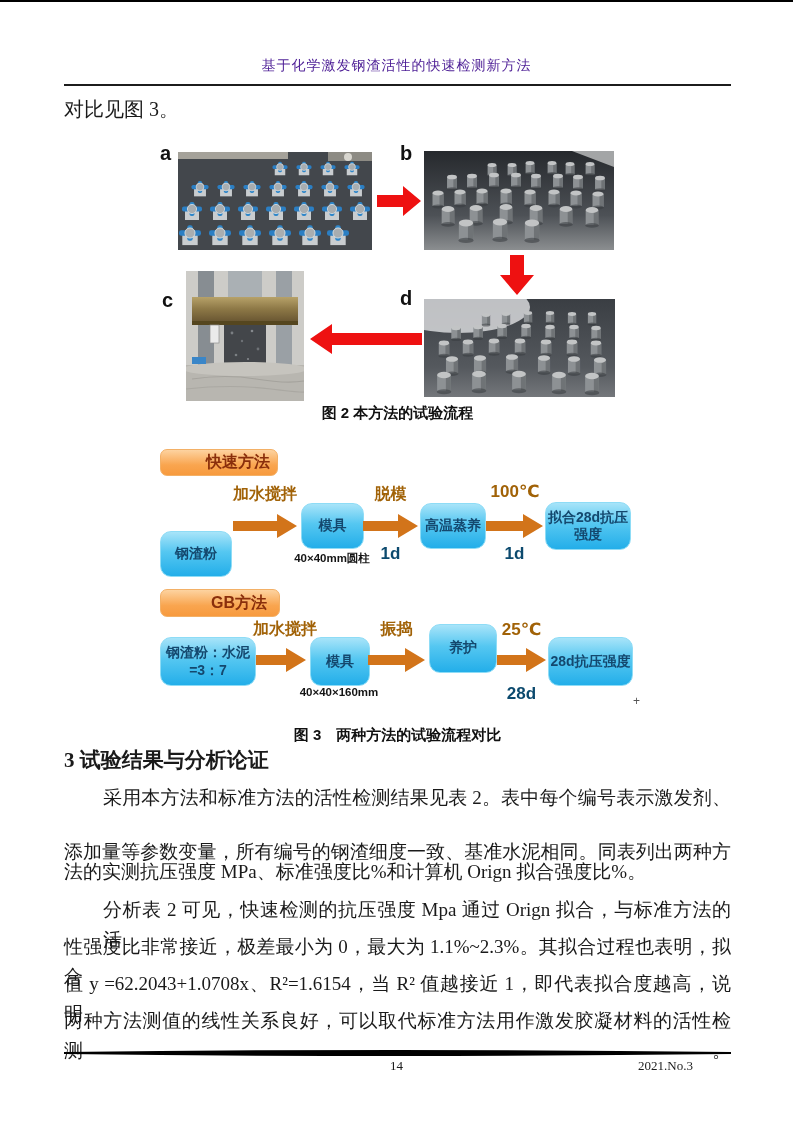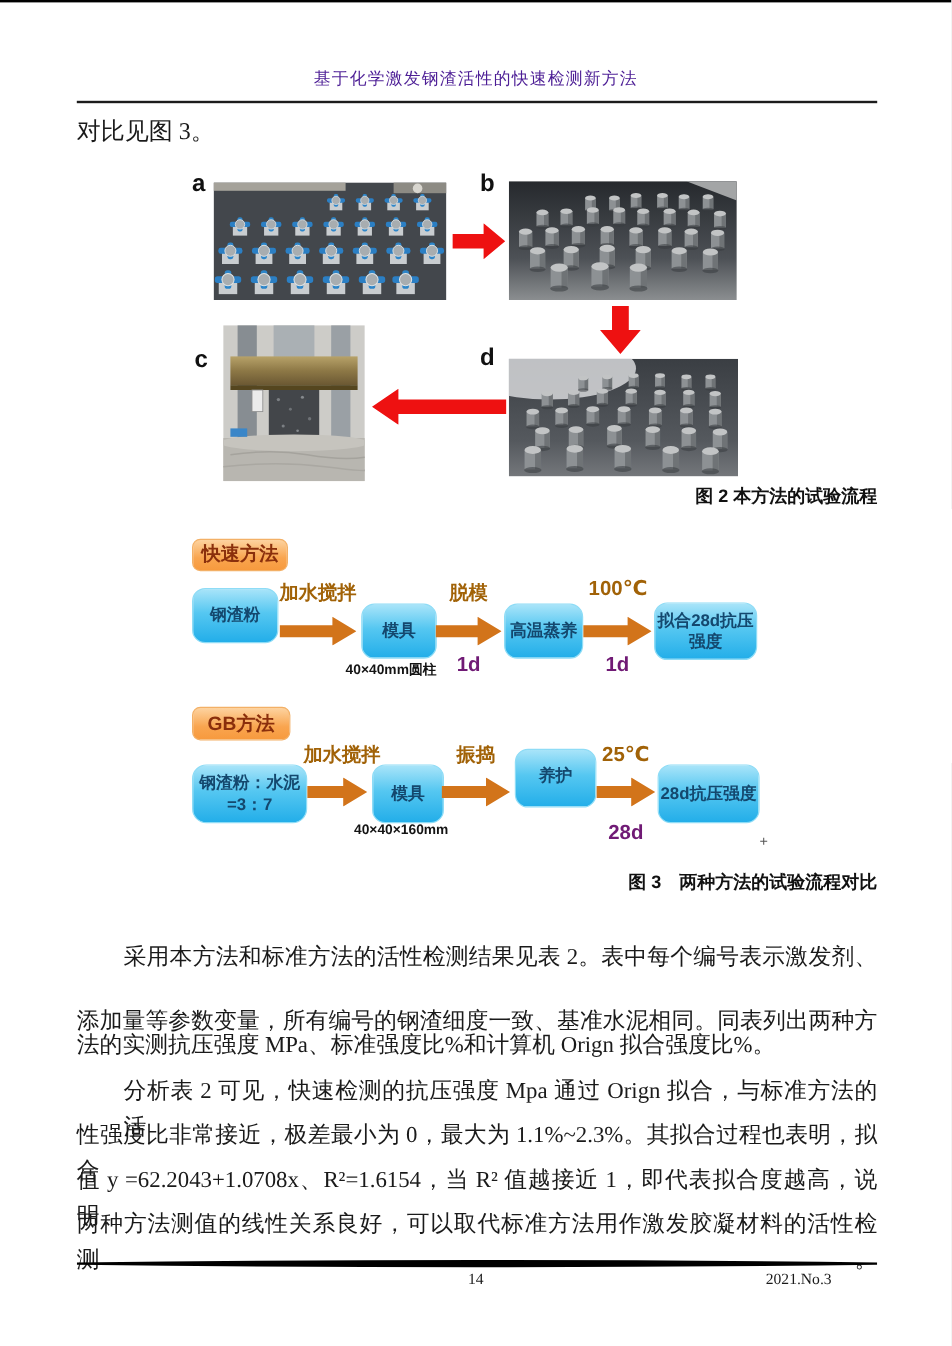--- a/index.html
+++ b/index.html
@@ -10,33 +10,33 @@
 
   
   .top-rule{left:0;top:0;width:793px;height:2px;background:#000;}
   .header-title{left:0;top:57px;width:793px;text-align:center;font-size:14px;letter-spacing:1px;color:#4c1d95;}
   .header-rule{left:64px;top:84px;width:667px;height:2px;background:#1c1c1c;}
   .intro{left:64px;top:96px;font-size:20px;}
 
   
   .fig-label{font-size:20px;font-weight:bold;color:#111;}
   .photo{display:block;}
-  .caption{left:64px;width:667px;text-align:right;font-weight:bold;font-size:15px;color:#111;}
+  .caption{left:64px;width:667px;text-align:center;font-weight:bold;font-size:15px;color:#111;}
 
   
   .flow-tag{border-radius:7px;background:linear-gradient(180deg,#fdd3a0 0%,#f9a54f 60%,#f79a3e 100%);
             border:1px solid #f3b066;color:#8a2f0c;font-weight:bold;font-size:16px;
-            display:flex;align-items:center;justify-content:center;}
+            display:flex;align-items:center;justify-content:center;padding-left:38px;}
   .flow-box{border-radius:11px;background:linear-gradient(180deg,#a8e4f9 0%,#55c7f1 45%,#23aee9 100%);
             border:1px solid #8edcf6;color:#14486e;font-weight:bold;font-size:14px;line-height:1.25;
             display:flex;align-items:center;justify-content:center;text-align:center;white-space:pre-line;}
   .flow-lbl{font-weight:bold;color:#a16207;text-align:center;font-size:16px;}
   .flow-lbl-temp{font-size:17px;}
-  .flow-sub{font-weight:bold;color:#141414;font-size:11.5px;}
-  .flow-d{font-weight:bold;color:#701a75;text-align:center;font-size:17px;}
+  .flow-sub{font-weight:bold;color:#141414;text-align:center;font-size:11.5px;}
+  .flow-d{font-weight:bold;color:#0c4a6e;text-align:center;font-size:17px;}
   .plus-mark{font-size:12px;color:#555;}
 
   
   .bline{left:64px;width:667px;font-size:19px;line-height:30px;text-align:justify;text-align-last:justify;white-space:nowrap1;}
   .bline.noj{text-align-last:left;}
   .bline.ind{padding-left:39px;width:628px;}
   .sec-heading{left:64px;top:746px;font-size:21px;font-weight:bold;}
 
   
   .page-num{left:0;top:1058px;width:793px;text-align:center;font-size:13px;}
@@ -228,21 +228,21 @@
         <use href="#cyl" transform="translate(55,75) scale(1.25)"></use>
       <use href="#cyl" transform="translate(95,75) scale(1.25)"></use>
         <use href="#cyl" transform="translate(135,76) scale(1.25)"></use>
       <use href="#cyl" transform="translate(168,77) scale(1.25)"></use>
     </g>
   </svg>
 
   <div class="abs caption sans" style="top:404px;">图 2  本方法的试验流程</div>
 
   <div class="abs flow-tag sans" style="left:160px;top:449px;width:78px;height:25px;">快速方法</div>
-  <div class="abs flow-box sans" style="left:160px;top:490px;width:70px;height:44px;">钢渣粉</div>
+  <div class="abs flow-box sans" style="left:160px;top:531px;width:70px;height:44px;">钢渣粉</div>
   <div class="abs flow-lbl sans" style="left:230px;top:484px;width:70px;">加水搅拌</div>
   <svg class="abs" style="left:233px;top:514px;" width="64" height="24">
     <polygon points="0,7 44,7 44,0 64,12 44,24 44,17 0,17" fill="#d2741a"></polygon>
   </svg>
   <div class="abs flow-box sans" style="left:301px;top:503px;width:61px;height:44px;">模具</div>
   <div class="abs flow-sub sans" style="left:288px;top:551px;width:88px;">40×40mm圆柱</div>
   <div class="abs flow-lbl sans" style="left:363px;top:484px;width:55px;">脱模</div>
   <svg class="abs" style="left:363px;top:514px;" width="55" height="24">
     <polygon points="0,7 35,7 35,0 55,12 35,24 35,17 0,17" fill="#d2741a"></polygon>
   </svg>
@@ -250,21 +250,21 @@
   <div class="abs flow-box sans" style="left:420px;top:503px;width:64px;height:44px;">高温蒸养</div>
   <div class="abs flow-lbl flow-lbl-temp sans" style="left:486px;top:481px;width:58px;">100℃</div>
   <svg class="abs" style="left:486px;top:514px;" width="57" height="24">
     <polygon points="0,7 37,7 37,0 57,12 37,24 37,17 0,17" fill="#d2741a"></polygon>
   </svg>
   <div class="abs flow-d sans" style="left:486px;top:544px;width:57px;">1d</div>
   <div class="abs flow-box sans" style="left:545px;top:502px;width:84px;height:46px;">拟合28d抗压
 强度</div>
 
   <div class="abs flow-tag sans" style="left:160px;top:589px;width:80px;height:26px;">GB方法</div>
-  <div class="abs flow-box sans" style="left:160px;top:637px;width:94px;height:47px;border-radius:12px;">钢渣粉：水泥
+  <div class="abs flow-box sans" style="left:160px;top:637px;width:94px;height:47px;">钢渣粉：水泥
 =3：7</div>
   <div class="abs flow-lbl sans" style="left:250px;top:619px;width:70px;">加水搅拌</div>
   <svg class="abs" style="left:256px;top:648px;" width="50" height="24">
     <polygon points="0,7 30,7 30,0 50,12 30,24 30,17 0,17" fill="#d2741a"></polygon>
   </svg>
   <div class="abs flow-box sans" style="left:310px;top:637px;width:58px;height:47px;">模具</div>
   <div class="abs flow-sub sans" style="left:295px;top:686px;width:88px;">40×40×160mm</div>
   <div class="abs flow-lbl sans" style="left:368px;top:619px;width:57px;">振捣</div>
   <svg class="abs" style="left:368px;top:648px;" width="57" height="24">
     <polygon points="0,7 37,7 37,0 57,12 37,24 37,17 0,17" fill="#d2741a"></polygon>
@@ -273,20 +273,21 @@
   <div class="abs flow-lbl flow-lbl-temp sans" style="left:497px;top:619px;width:49px;">25℃</div>
   <svg class="abs" style="left:497px;top:648px;" width="49" height="24">
     <polygon points="0,7 29,7 29,0 49,12 29,24 29,17 0,17" fill="#d2741a"></polygon>
   </svg>
   <div class="abs flow-d sans" style="left:497px;top:684px;width:49px;">28d</div>
   <div class="abs flow-box sans" style="left:548px;top:637px;width:83px;height:47px;">28d抗压强度</div>
   <div class="abs plus-mark sans" style="left:633px;top:694px;">+</div>
 
   <div class="abs caption sans" style="top:726px;">图 3　两种方法的试验流程对比</div>
 
+  <div class="abs sec-heading">3 试验结果与分析论证</div>
 
   <div class="abs bline ind" style="top:783px;">采用本方法和标准方法的活性检测结果见表 2。表中每个编号表示激发剂、</div>
   <div class="abs bline" style="top:820px;margin-top:17px;">添加量等参数变量，所有编号的钢渣细度一致、基准水泥相同。同表列出两种方</div>
   <div class="abs bline noj" style="top:857px;">法的实测抗压强度 MPa、标准强度比%和计算机 Orign 拟合强度比%。</div>
   <div class="abs bline ind" style="top:895px;">分析表 2 可见，快速检测的抗压强度 Mpa 通过 Orign 拟合，与标准方法的活</div>
   <div class="abs bline" style="top:932px;">性强度比非常接近，极差最小为 0，最大为 1.1%~2.3%。其拟合过程也表明，拟合</div>
   <div class="abs bline" style="top:969px;">值 y =62.2043+1.0708x、R²=1.6154，当 R² 值越接近 1，即代表拟合度越高，说明</div>
   <div class="abs bline" style="top:1006px;">两种方法测值的线性关系良好，可以取代标准方法用作激发胶凝材料的活性检测。</div>
 
   <svg class="abs" style="left:64px;top:1049px;" width="667" height="8">

